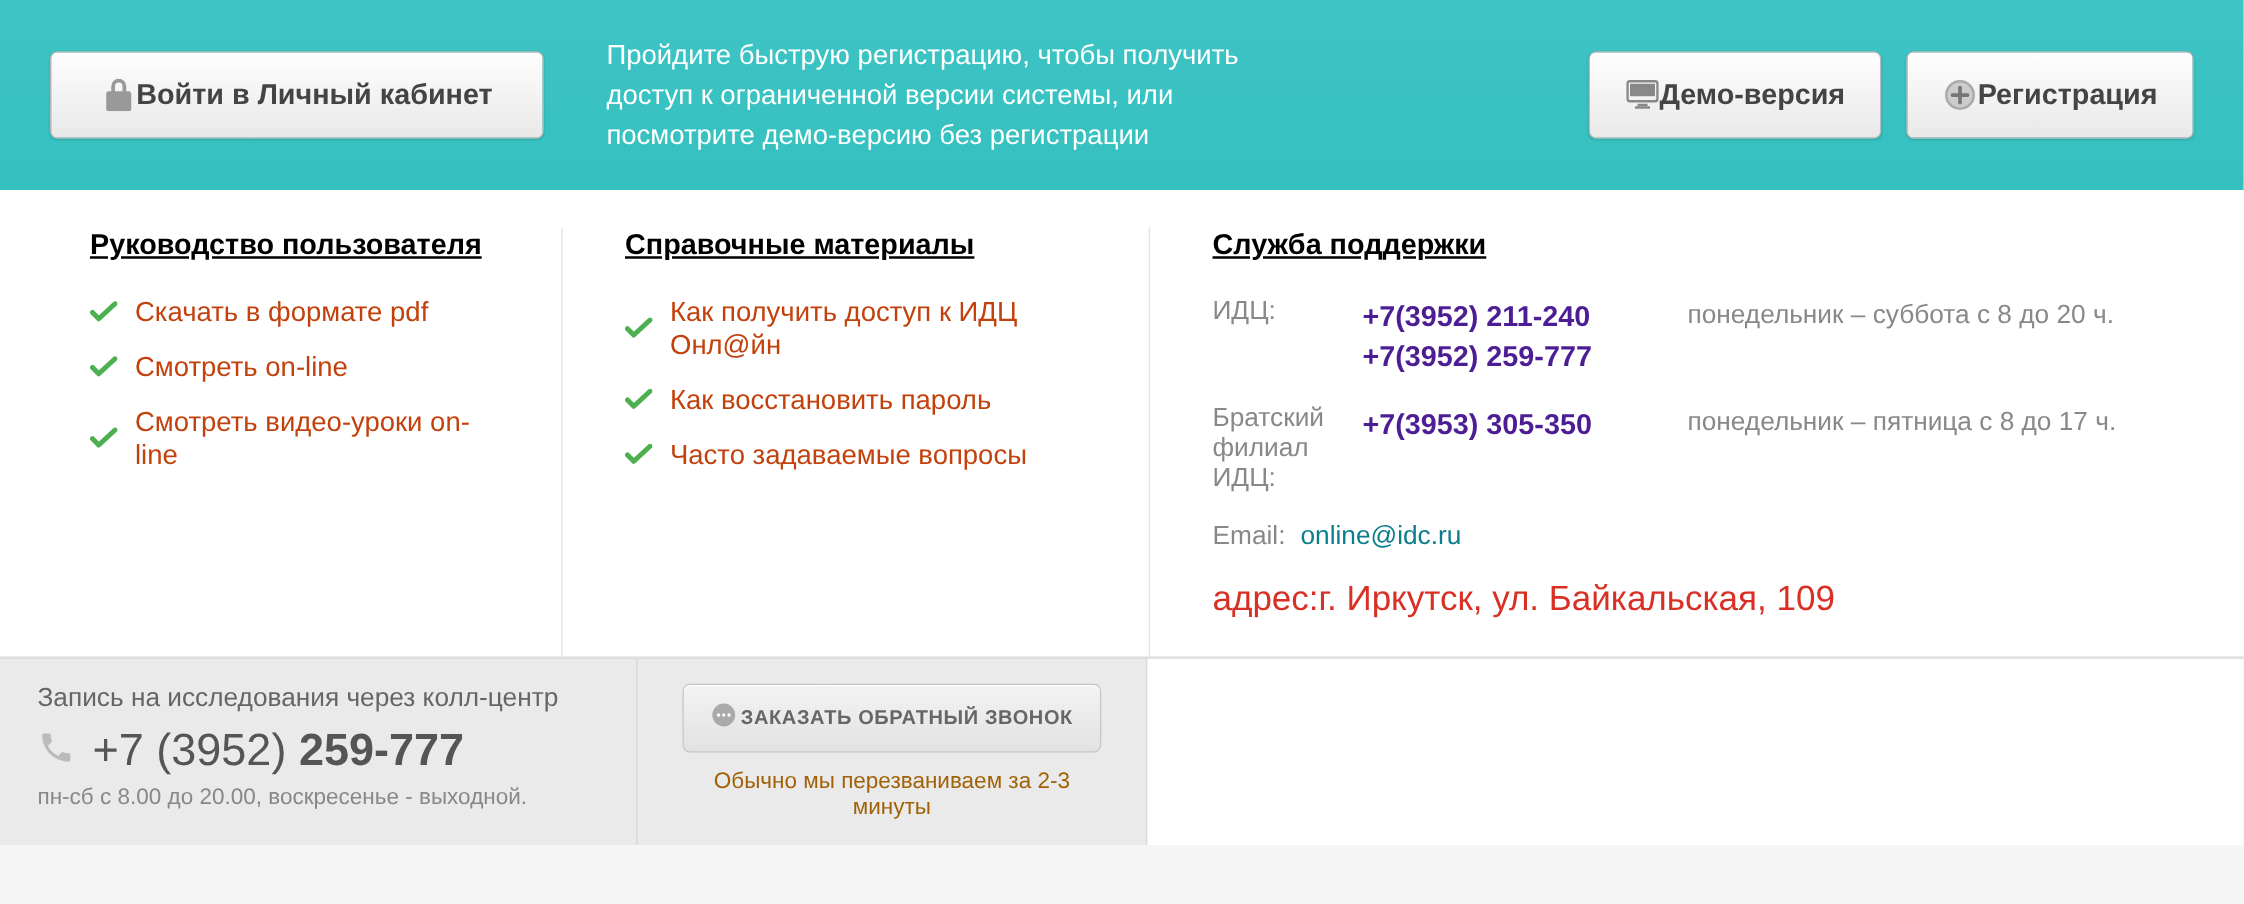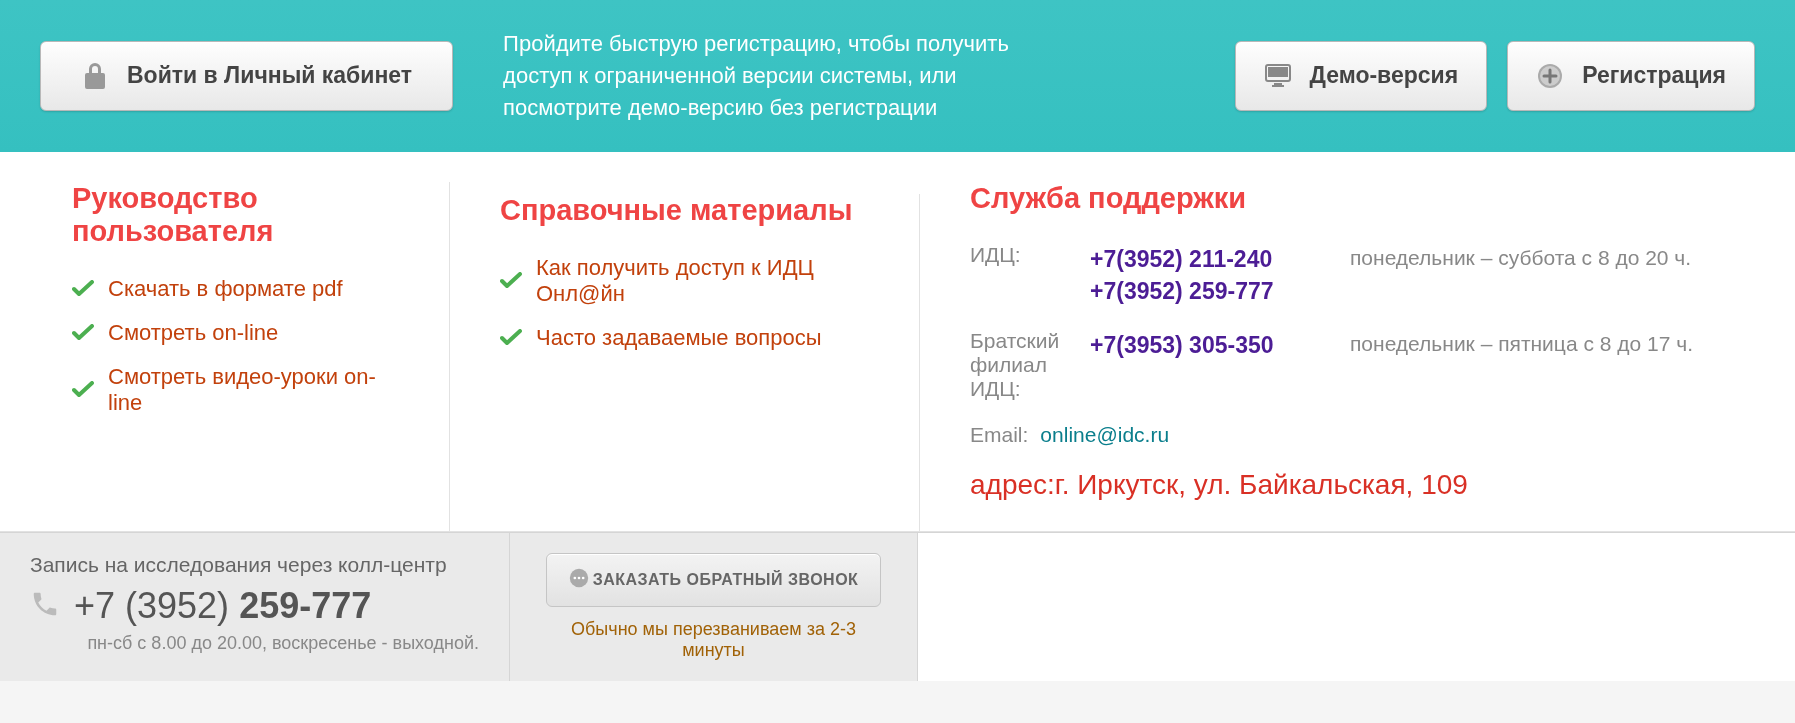--- a/index.html
+++ b/index.html
@@ -13,21 +13,20 @@
     gap: 30px;
   }
   
   .btn {
     background: linear-gradient(180deg, #fefefe 0%, #e8e8e8 100%);
     border: 1px solid #b8b8b8;
     border-radius: 6px;
     padding: 20px 28px;
     display: inline-flex;
     align-items: center;
-    gap: 18px;
     font-size: 23px;
     font-weight: bold;
     color: #444;
     cursor: pointer;
     box-shadow: 0 1px 2px rgba(0,0,0,0.15), inset 0 1px 0 #fff;
   }
   
   .btn-login { padding: 20px 40px; }
   
   .btn-icon { width: 28px; height: 28px; display: inline-flex; align-items: center; justify-content: center; }
@@ -47,28 +46,29 @@
     background: #fff;
     display: flex;
     padding: 30px 0 0 0;
     border-bottom: 1px solid #e2e2e2;
   }
   
   .col {
     padding: 0 40px 30px 50px;
   }
   .col-1 { width: 450px; border-right: 1px solid #e2e2e2; padding-left: 72px; }
-  .col-2 { width: 470px; border-right: 1px solid #e2e2e2; margin-top: 12px; }
+  .col-2 { width: 470px; border-right: 1px solid #e2e2e2; }
   .col-3 { flex: 1; padding-left: 50px; }
   
   .col h3 {
-    font-size: 29px;
+    font-size: 23px;
     font-weight: bold;
-    color: #ef4444;
+    color: #000000;
     margin-bottom: 28px;
+    text-decoration: underline;
   }
   
   .link-list { list-style: none; }
   .link-list li {
     display: flex;
     align-items: center;
     gap: 14px;
     margin-bottom: 18px;
   }
   .link-list a {
@@ -103,21 +103,21 @@
   .bottom-left {
     width: 510px;
     padding: 20px 30px 20px 30px;
     border-right: 1px solid #d5d5d5;
     text-align: left;
   }
   .bottom-left-title { color: #666; font-size: 21px; margin-bottom: 8px; }
   .phone-big-row { display: flex; align-items: center; gap: 14px; margin-bottom: 6px; }
   .phone-big { color: #555; font-size: 36px; }
   .phone-big strong { font-weight: bold; }
-  .bottom-left-sub { color: #888; font-size: 18px; text-align: right; }
+  .bottom-left-sub { color: #888; font-size: 18px; text-align: left; }
   
   .bottom-mid {
     width: 408px;
     padding: 20px 30px;
     border-right: 1px solid #d5d5d5;
     text-align: center;
   }
   .bottom-mid-title { color: #666; font-size: 20px; margin-bottom: 14px; }
   .callback-btn {
     background: linear-gradient(180deg, #f3f3f3 0%, #e2e2e2 100%);
@@ -205,20 +205,26 @@
   </div>
 
   <div class="col col-2">
     <h3>Справочные материалы</h3>
     <ul class="link-list">
       <li>
         <span class="check-icon"><svg width="22" height="18" viewBox="0 0 22 18">
               <path d="M2 9l5 5L20 2" stroke="#4caf50" stroke-width="4" fill="none" stroke-linecap="round" stroke-linejoin="round"></path>
             </svg></span>
         <a href="#">Как получить доступ к ИДЦ Онл@йн</a>
+      </li>
+      <li>
+        <span class="check-icon"><svg width="22" height="18" viewBox="0 0 22 18">
+              <path d="M2 9l5 5L20 2" stroke="#4caf50" stroke-width="4" fill="none" stroke-linecap="round" stroke-linejoin="round"></path>
+            </svg></span>
+        <a href="#">Как восстановить пароль</a>
       </li>
       <li>
         <span class="check-icon"><svg width="22" height="18" viewBox="0 0 22 18">
               <path d="M2 9l5 5L20 2" stroke="#4caf50" stroke-width="4" fill="none" stroke-linecap="round" stroke-linejoin="round"></path>
             </svg></span>
         <a href="#">Часто задаваемые вопросы</a>
       </li>
     </ul>
   </div>
 

